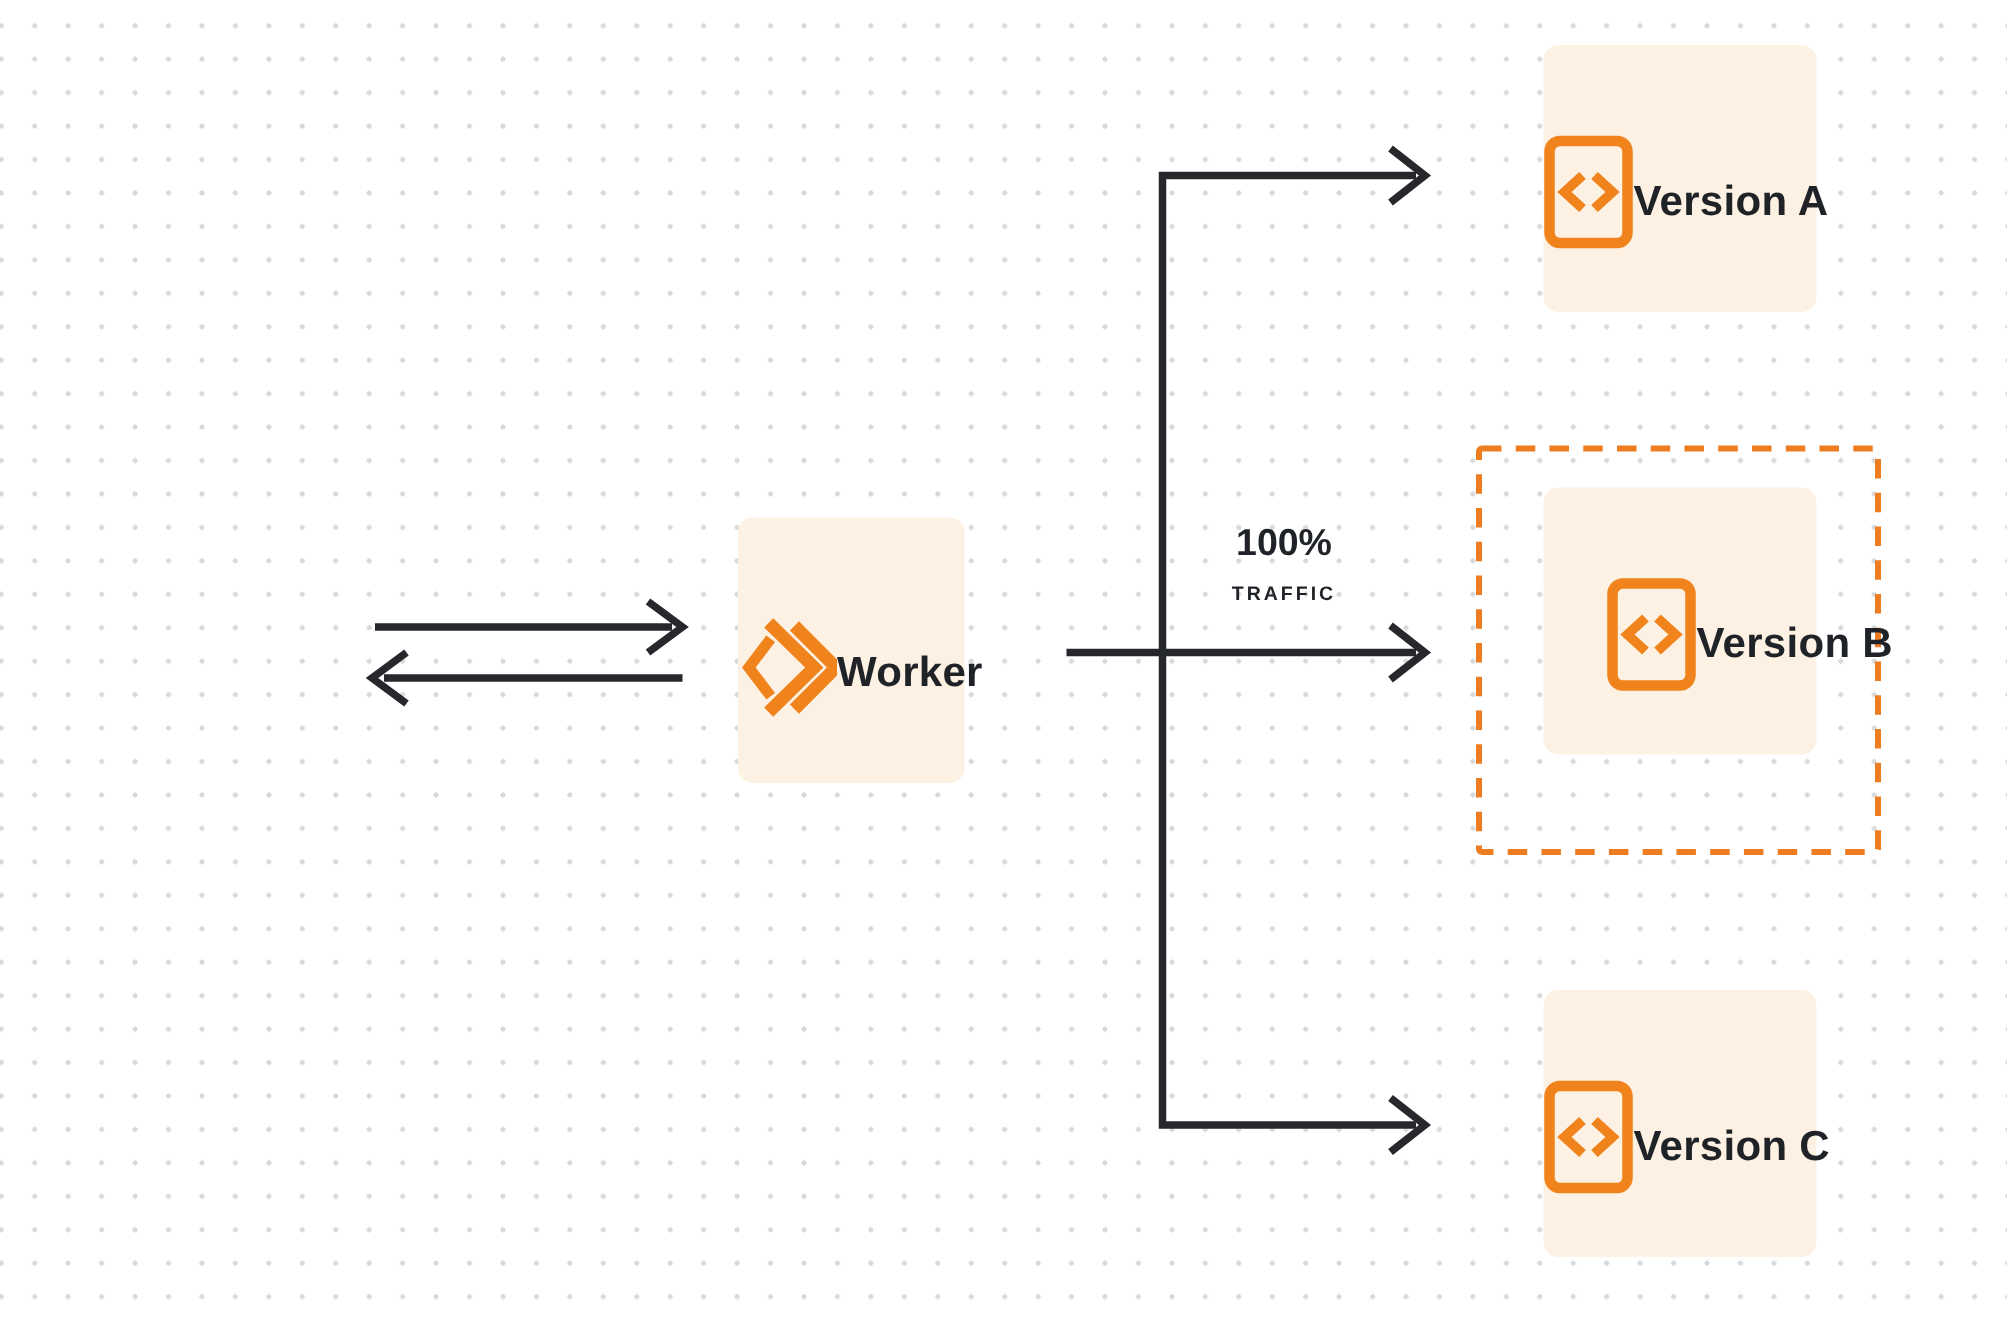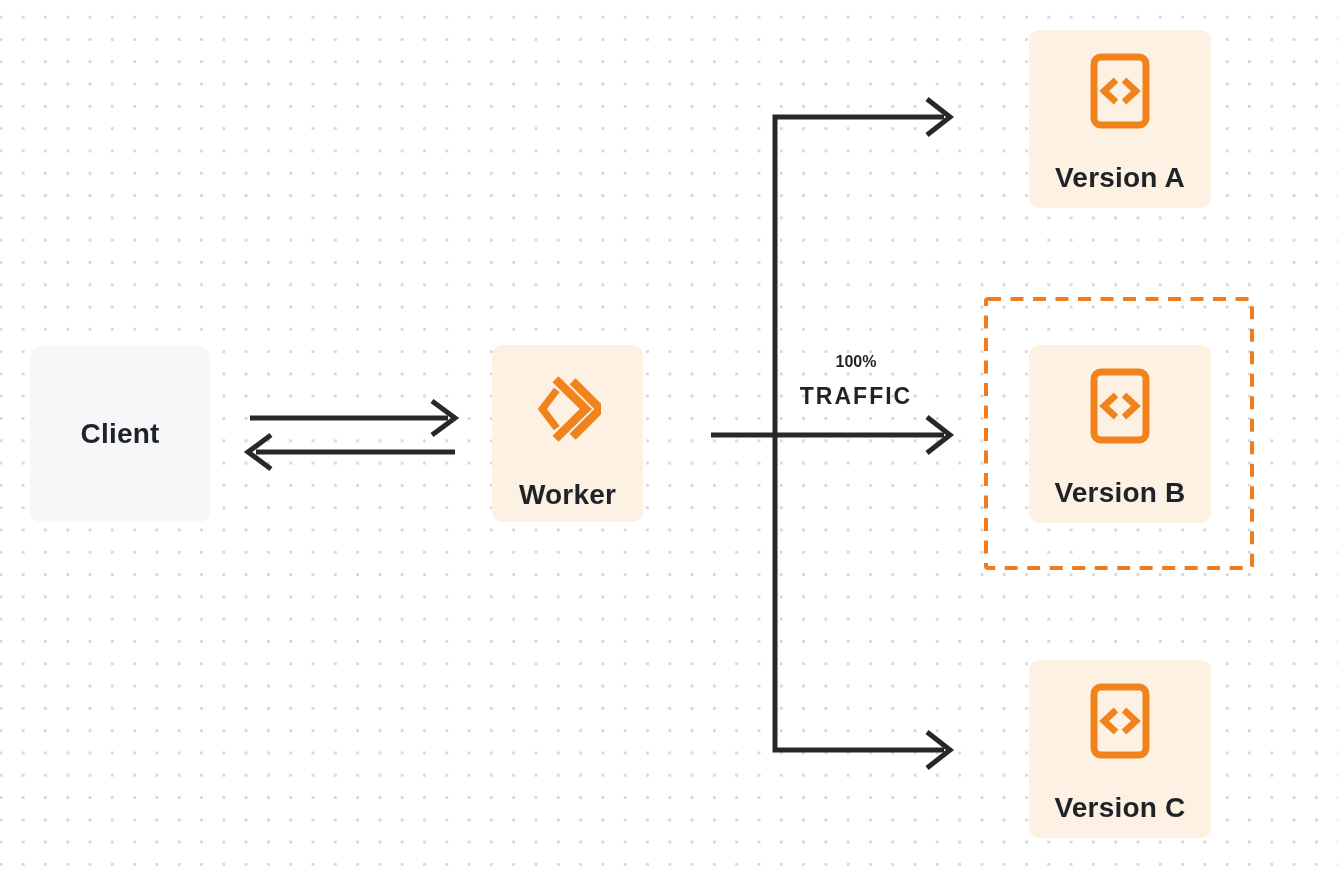--- a/index.html
+++ b/index.html
@@ -41,21 +41,21 @@
   .dashed-region {
     stroke: var(--orange);
     stroke-width: 4;
     fill: none;
     stroke-dasharray: 13 9.5;
   }
   .node {
     position: absolute;
     border-radius: 10px;
     display: flex;
-    flex-direction: column;
+    flex-direction: row;
     align-items: center;
   }
   .node .label {
     font-weight: 700;
     font-size: 28px;
     color: var(--text_color);
     letter-spacing: 0.2px;
     white-space: nowrap;
   }
   .node-client {
@@ -69,21 +69,21 @@
   }
   .node-worker .icon { margin-top: 27px; }
   .node-worker .label { margin-top: 29px; }
   .node-version {
     left: 1029px; width: 182px; height: 178px;
     background: var(--cream_fill);
   }
   .node-version .icon { margin-top: 23px; }
   .node-version .label { margin-top: 29px; }
   .node-version-a { top: 30px; }
-  .node-version-b { top: 345px; }
+  .node-version-b { top: 325px; padding-left: 42px; }
   .node-version-c { top: 660px; }
   .logo-stroke { stroke: var(--logo_orange); fill: none; stroke-linecap: butt; stroke-linejoin: miter; }
   .deployed-label {
     position: absolute;
     left: 986px; top: 283px; width: 266px;
     text-align: center;
     pointer-events: none;
   }
   .deployed-label span {
     display: inline-block;
@@ -96,26 +96,26 @@
   }
   .traffic-label {
     position: absolute;
     left: 781px; top: 350px; width: 150px;
     text-align: center;
     color: var(--text_color);
     pointer-events: none;
   }
   .traffic-label .pct {
     font-weight: 700;
-    font-size: 16px;
+    font-size: 25px;
     line-height: 24px;
   }
   .traffic-label .word {
     font-weight: 700;
-    font-size: 23px;
+    font-size: 13px;
     line-height: 24px;
     margin-top: 10px;
     letter-spacing: 2px;
   }
 </style>
 </head>
 <body>
 
 <div class="canvas">
 
@@ -131,23 +131,20 @@
 
     <path class="conn" d="M944 117 L775 117 L775 750 L944 750"></path>
 
     <path class="conn" d="M711 435 L944 435"></path>
 
     <path class="conn" d="M927 99 L950 117 L927 135"></path>
     <path class="conn" d="M927 417 L950 435 L927 453"></path>
     <path class="conn" d="M927 732 L950 750 L927 768"></path>
   </svg>
 
-  <div class="node node-client">
-    <span class="label">Client</span>
-  </div>
 
   <div class="node node-worker">
     <span class="icon">
       <svg width="66" height="74" viewBox="0 0 100 100" xmlns="http://www.w3.org/2000/svg">
         <path class="logo-stroke" stroke-width="11" d="M33 21 L11 50 L33 79"></path>
         <path class="logo-stroke" stroke-width="13" d="M31 5 L77 50 L31 95"></path>
         <path class="logo-stroke" stroke-width="13" d="M57 8 L99 50 L57 92"></path>
       </svg>
     </span>
     <span class="label">Worker</span>

